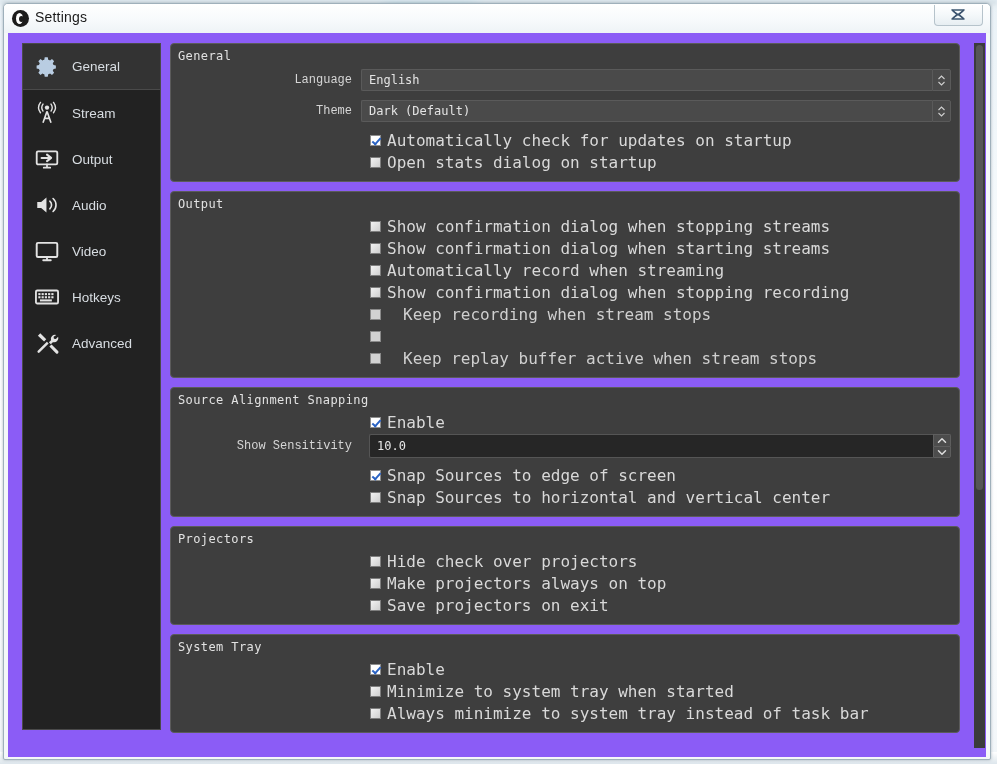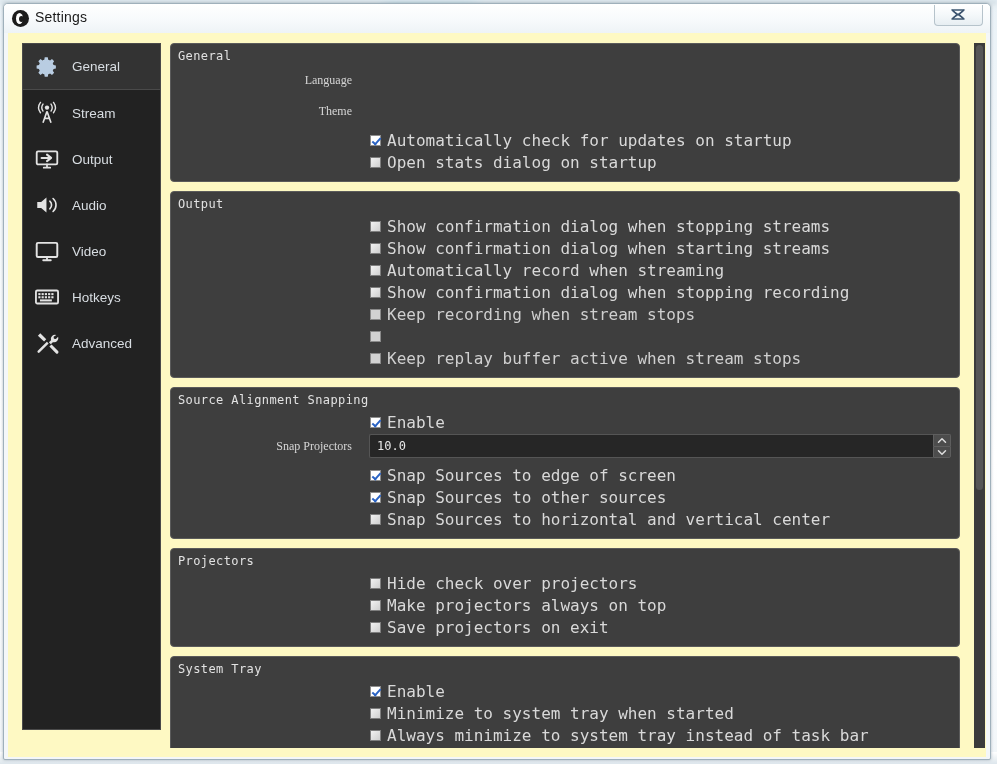--- a/index.html
+++ b/index.html
@@ -114,21 +114,21 @@
     background: linear-gradient(180deg,#ffffff 0%,#f4f8fa 50%,#e7eef2 100%);
     cursor: pointer;
   }
   #close-button svg { position:absolute; left:15px; top:3px; }
 
   
   #dialog {
     position: absolute;
     left: 4px; top: 29px;
     width: 978px; height: 724px;
-    background: #fef9c3;
+    background: #8b5cf6;
     box-sizing: border-box;
   }
 
   
   #sidebar {
     position: absolute;
     left: 14px; top: 10px;
     width: 139px; height: 687px;
     background: #222222;
     border: 1px solid #4a4a4a;
@@ -199,21 +199,21 @@
     align-items: center;
     height: 26px;
     margin-bottom: 5px;
   }
   .field-label {
     width: 182px;
     flex: 0 0 182px;
     text-align: right;
     padding-right: 9px;
     box-sizing: border-box;
-    font-family: Liberation Serif, serif;
+    font-family: Liberation Mono, monospace;
     font-size: 12px;
     color: #d6d6d6;
     white-space: nowrap;
   }
   .combo {
     position: relative;
     flex: 1 1 auto;
     height: 22px;
     display: flex;
     align-items: center;
@@ -327,21 +327,21 @@
   .cb.flat {
     background: #d2d2d2;
     border: 1px solid #8a8a8a;
   }
   .check-label {
     font-family: "DejaVu Sans Mono", monospace;
     font-size: 16px;
     color: #d9d9d9;
     white-space: nowrap;
   }
-  .check-label.dim { color: #cfcfcf; }
+  .check-label.dim { color: #cfcfcf; margin-left: 16px; }
 
   
   #scrollbar-track {
     position: absolute;
     left: 966px; top: 10px;
     width: 11px; height: 705px;
     background: #3b3b3b;
     cursor: pointer;
   }
   #scrollbar-thumb {
@@ -497,24 +497,42 @@
 
     <div id="content-pane">
       <div id="content-inner">
 
         <div class="groupbox">
           <div class="group-title">General</div>
           <div class="group-body">
 
             <div class="field-row">
               <div class="field-label">Language</div>
+              <div class="combo">
+                <div class="combo-field">English</div>
+                <div class="combo-spin">
+                  <svg width="9" height="13" viewBox="0 0 9 13">
+                    <path d="M1.5 5 L4.5 2 L7.5 5" stroke="#cfcfcf" stroke-width="1.1" fill="none"></path>
+                    <path d="M1.5 8 L4.5 11 L7.5 8" stroke="#cfcfcf" stroke-width="1.1" fill="none"></path>
+                  </svg>
+                </div>
+              </div>
             </div>
 
             <div class="field-row">
               <div class="field-label">Theme</div>
+              <div class="combo">
+                <div class="combo-field">Dark (Default)</div>
+                <div class="combo-spin">
+                  <svg width="9" height="13" viewBox="0 0 9 13">
+                    <path d="M1.5 5 L4.5 2 L7.5 5" stroke="#cfcfcf" stroke-width="1.1" fill="none"></path>
+                    <path d="M1.5 8 L4.5 11 L7.5 8" stroke="#cfcfcf" stroke-width="1.1" fill="none"></path>
+                  </svg>
+                </div>
+              </div>
             </div>
 
             <div class="check-row">
               <span class="cb checked"></span>
               <span class="check-label">Automatically check for updates on startup</span>
             </div>
             <div class="check-row">
               <span class="cb"></span>
               <span class="check-label">Open stats dialog on startup</span>
             </div>
@@ -558,21 +576,21 @@
         <div class="groupbox">
           <div class="group-title">Source Alignment Snapping</div>
           <div class="group-body">
 
             <div class="check-row">
               <span class="cb checked"></span>
               <span class="check-label">Enable</span>
             </div>
 
             <div class="field-row" style="height:26px">
-              <div class="field-label">Snap Projectors</div>
+              <div class="field-label">Show Sensitivity</div>
               <div class="spinbox">
                 <div class="spin-field">10.0</div>
                 <div class="spin-buttons">
                   <div class="spin-btn up">
                     <svg width="10" height="7" viewBox="0 0 10 7">
                       <path d="M1.5 5.3 L5 1.8 L8.5 5.3" stroke="#dddddd" stroke-width="1.5" fill="none" stroke-linecap="round" stroke-linejoin="round"></path>
                     </svg>
                   </div>
                   <div class="spin-btn down">
                     <svg width="10" height="7" viewBox="0 0 10 7">
@@ -581,24 +599,20 @@
                   </div>
                 </div>
               </div>
             </div>
 
             <div class="check-row">
               <span class="cb checked"></span>
               <span class="check-label">Snap Sources to edge of screen</span>
             </div>
             <div class="check-row">
-              <span class="cb checked"></span>
-              <span class="check-label">Snap Sources to other sources</span>
-            </div>
-            <div class="check-row">
               <span class="cb"></span>
               <span class="check-label">Snap Sources to horizontal and vertical center</span>
             </div>
 
           </div>
         </div>
 
         <div class="groupbox">
           <div class="group-title">Projectors</div>
           <div class="group-body">

